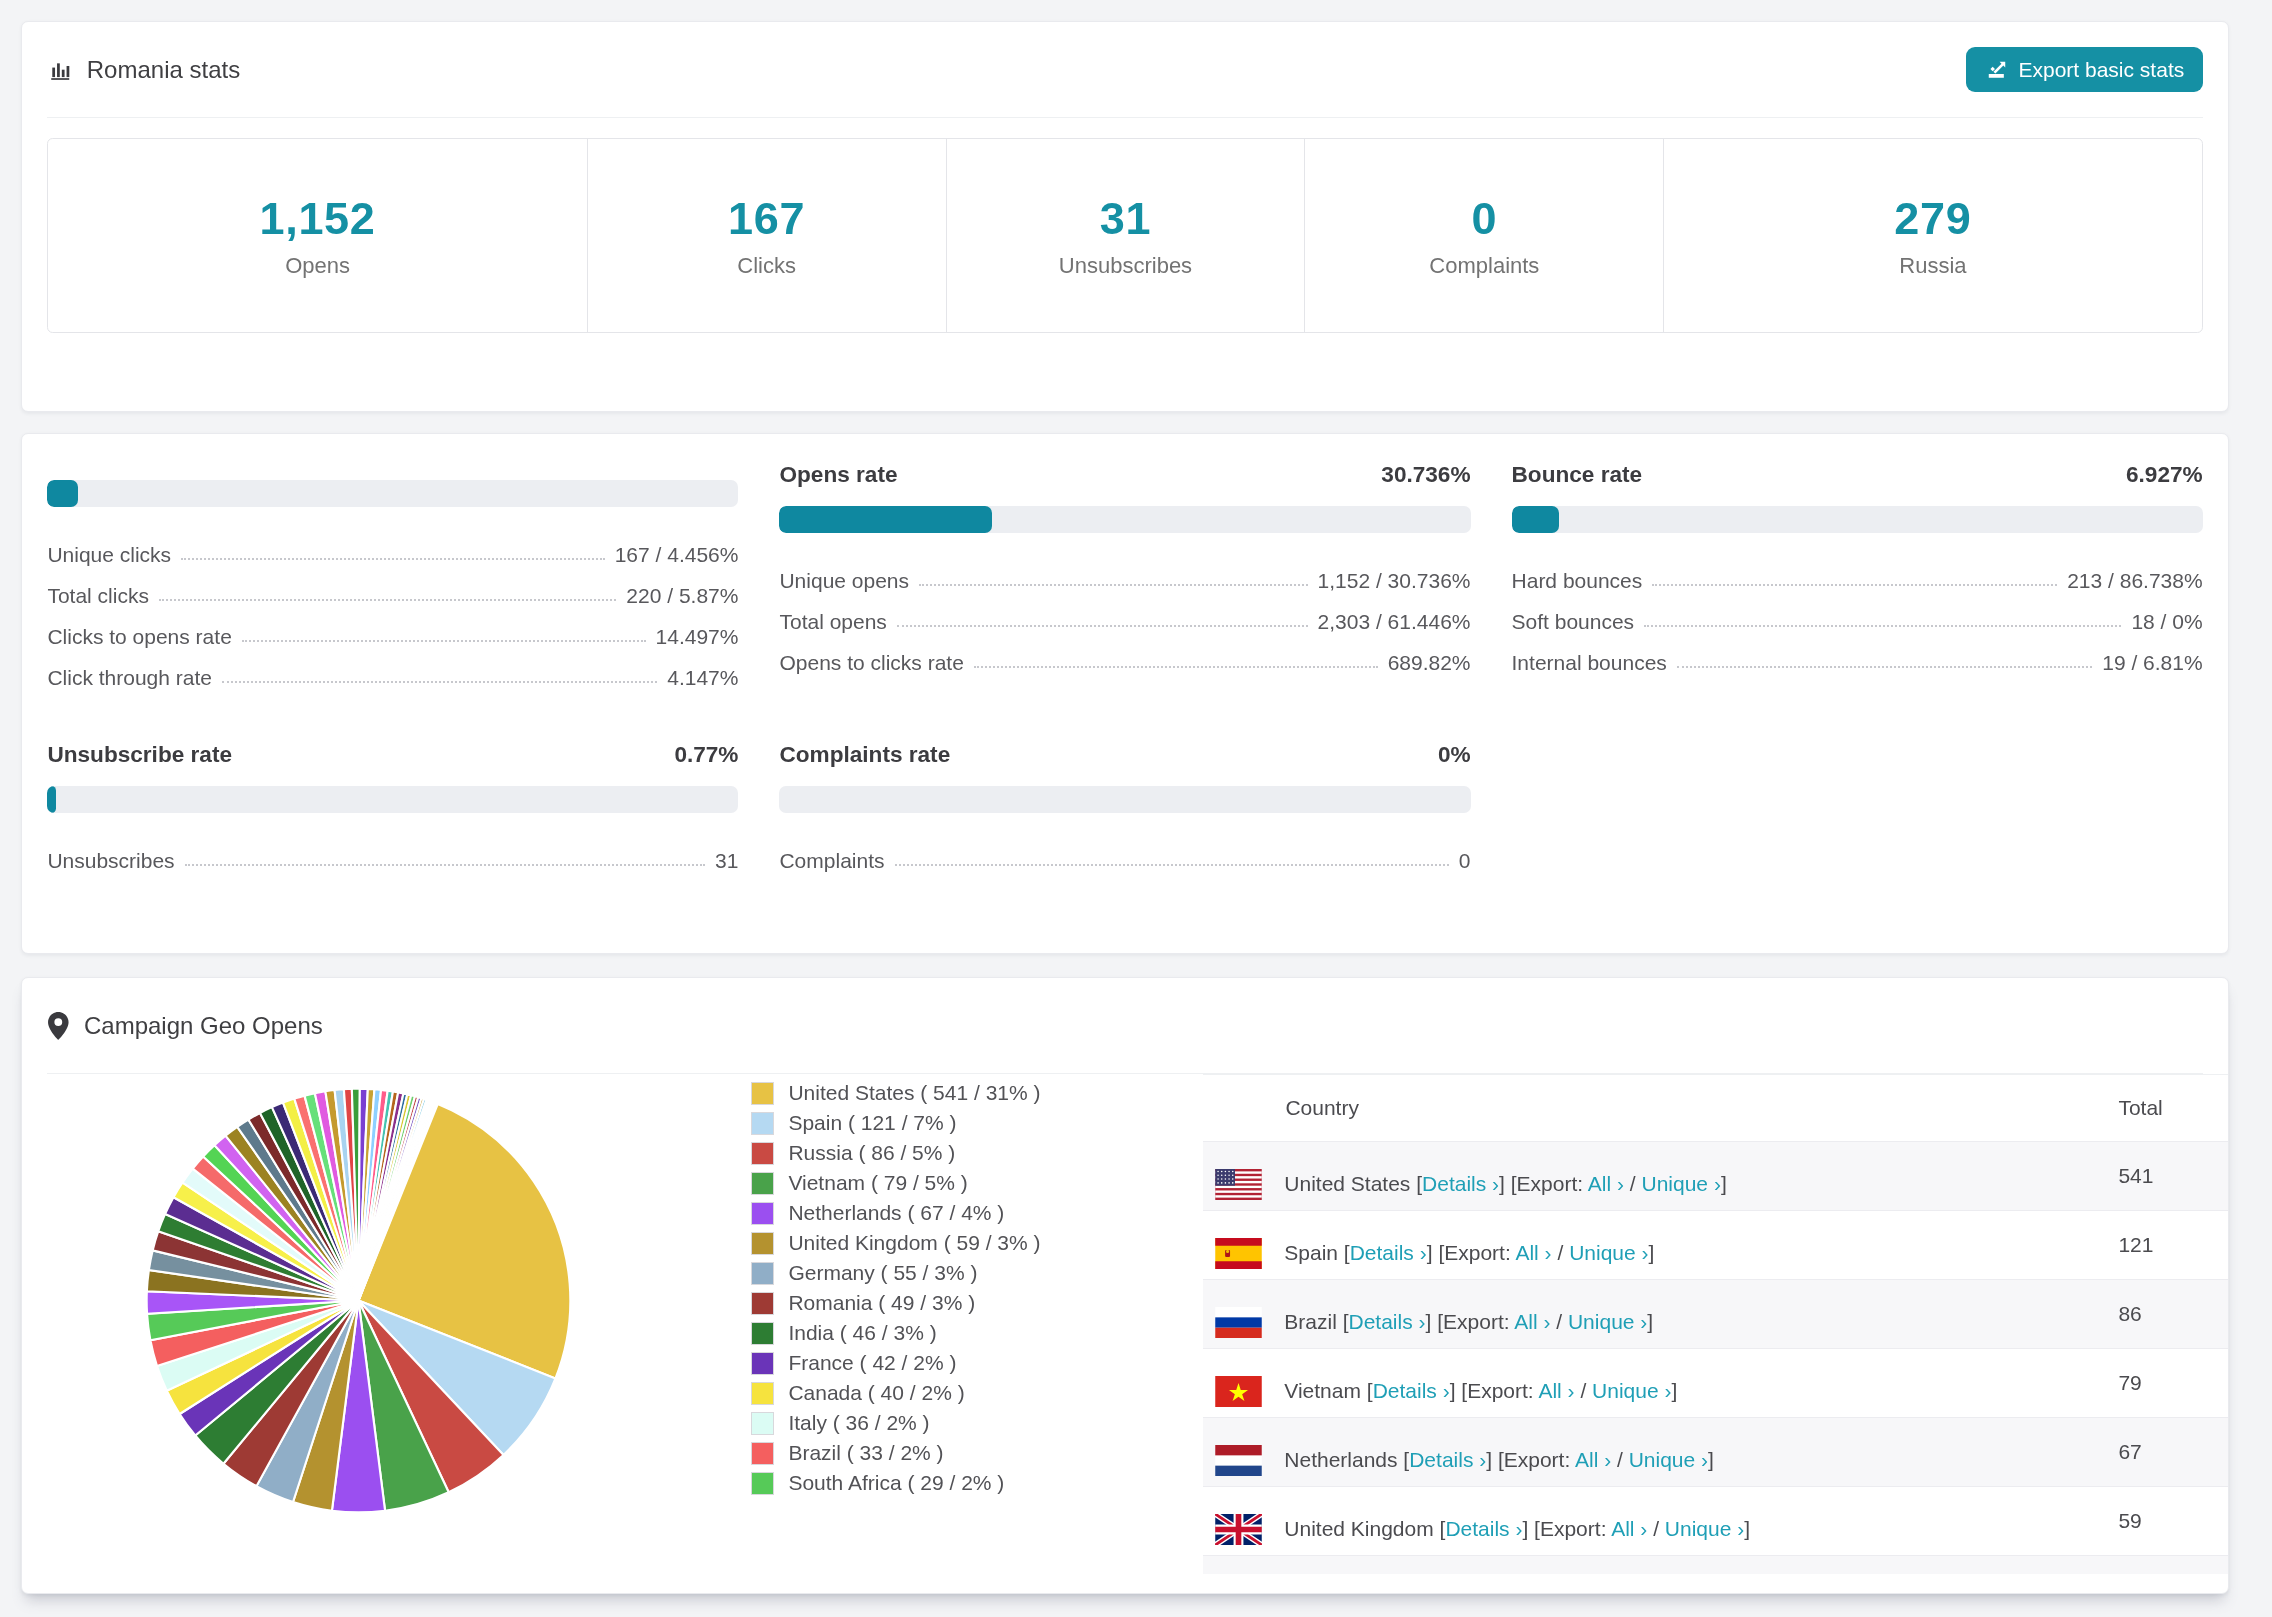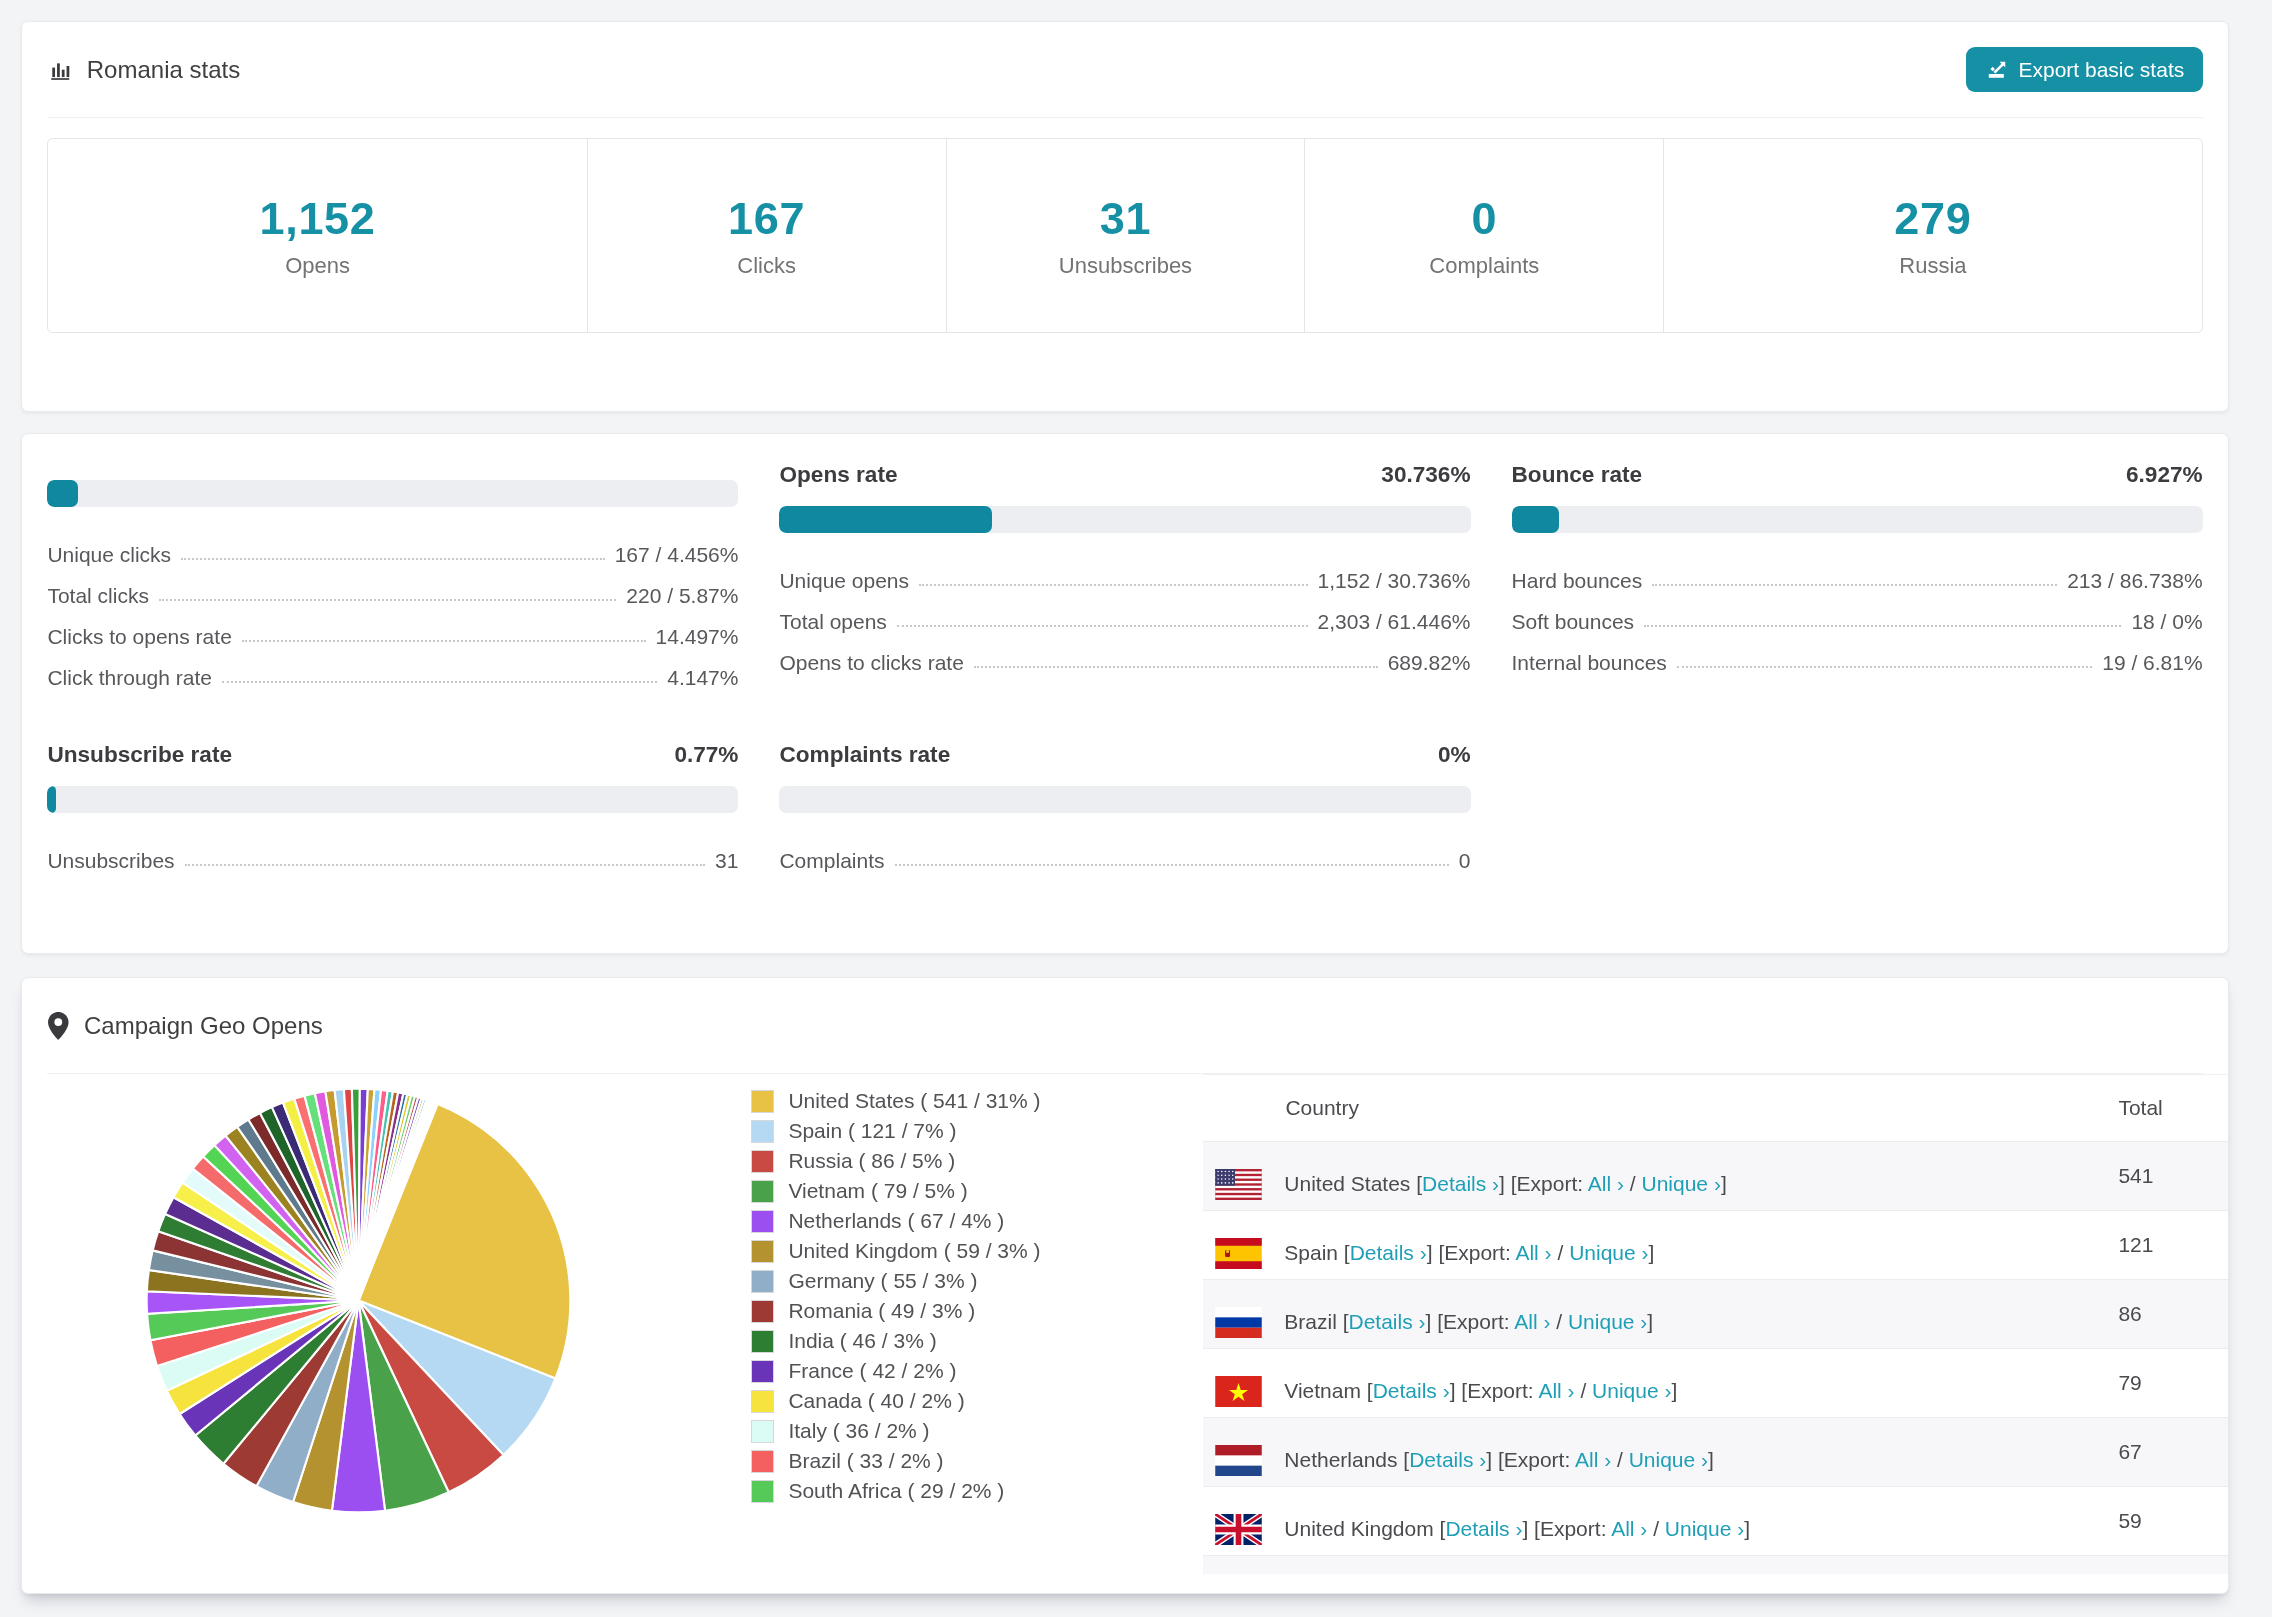--- a/index.html
+++ b/index.html
@@ -46,21 +46,21 @@
   .rate-bar{margin-top:18.4px;height:27px;background:#eceef2;border-radius:7px;overflow:hidden;}
   .rate-fill{height:100%;border-radius:7px;}
   .rate-rows{margin-top:18.4px;}
   .rate-row{display:flex;align-items:flex-end;height:41px;font-size:21px;color:#58585c;}
   .leader{flex:1;border-bottom:2.1px dotted #c7c8cd;margin:0 10px 6.4px 10px;min-width:28px;}
   .row-val{white-space:nowrap;}
 
   
   .geo-content{position:relative;height:521px;}
   #pie-wrap{position:absolute;left:94px;top:8.5px;width:435px;height:435px;}
-  #legend{position:absolute;left:704px;top:12px;}
+  #legend{position:absolute;left:704px;top:4px;}
   .legend-item{display:flex;align-items:center;height:30px;gap:14px;}
   .legend-swatch{width:21px;height:21px;border:1.4px solid #d8d8dc;box-sizing:content-box;}
   .legend-label{font-size:21px;color:#525256;}
 
   #geo-table{position:absolute;left:1156px;top:0;width:1051px;height:500px;overflow:hidden;}
   .t-head{display:grid;grid-template-columns:915px 1fr;height:66px;align-items:center;border-top:0.7px solid #eef0f2;}
   .t-head .th{font-size:21px;color:#4b4b4f;}
   .th-country{padding-left:82px;}
   .t-row{display:grid;grid-template-columns:915px 1fr;height:68px;align-items:center;border-top:0.7px solid #ececf0;}
   .t-row.odd{background:#f7f7f9;}

